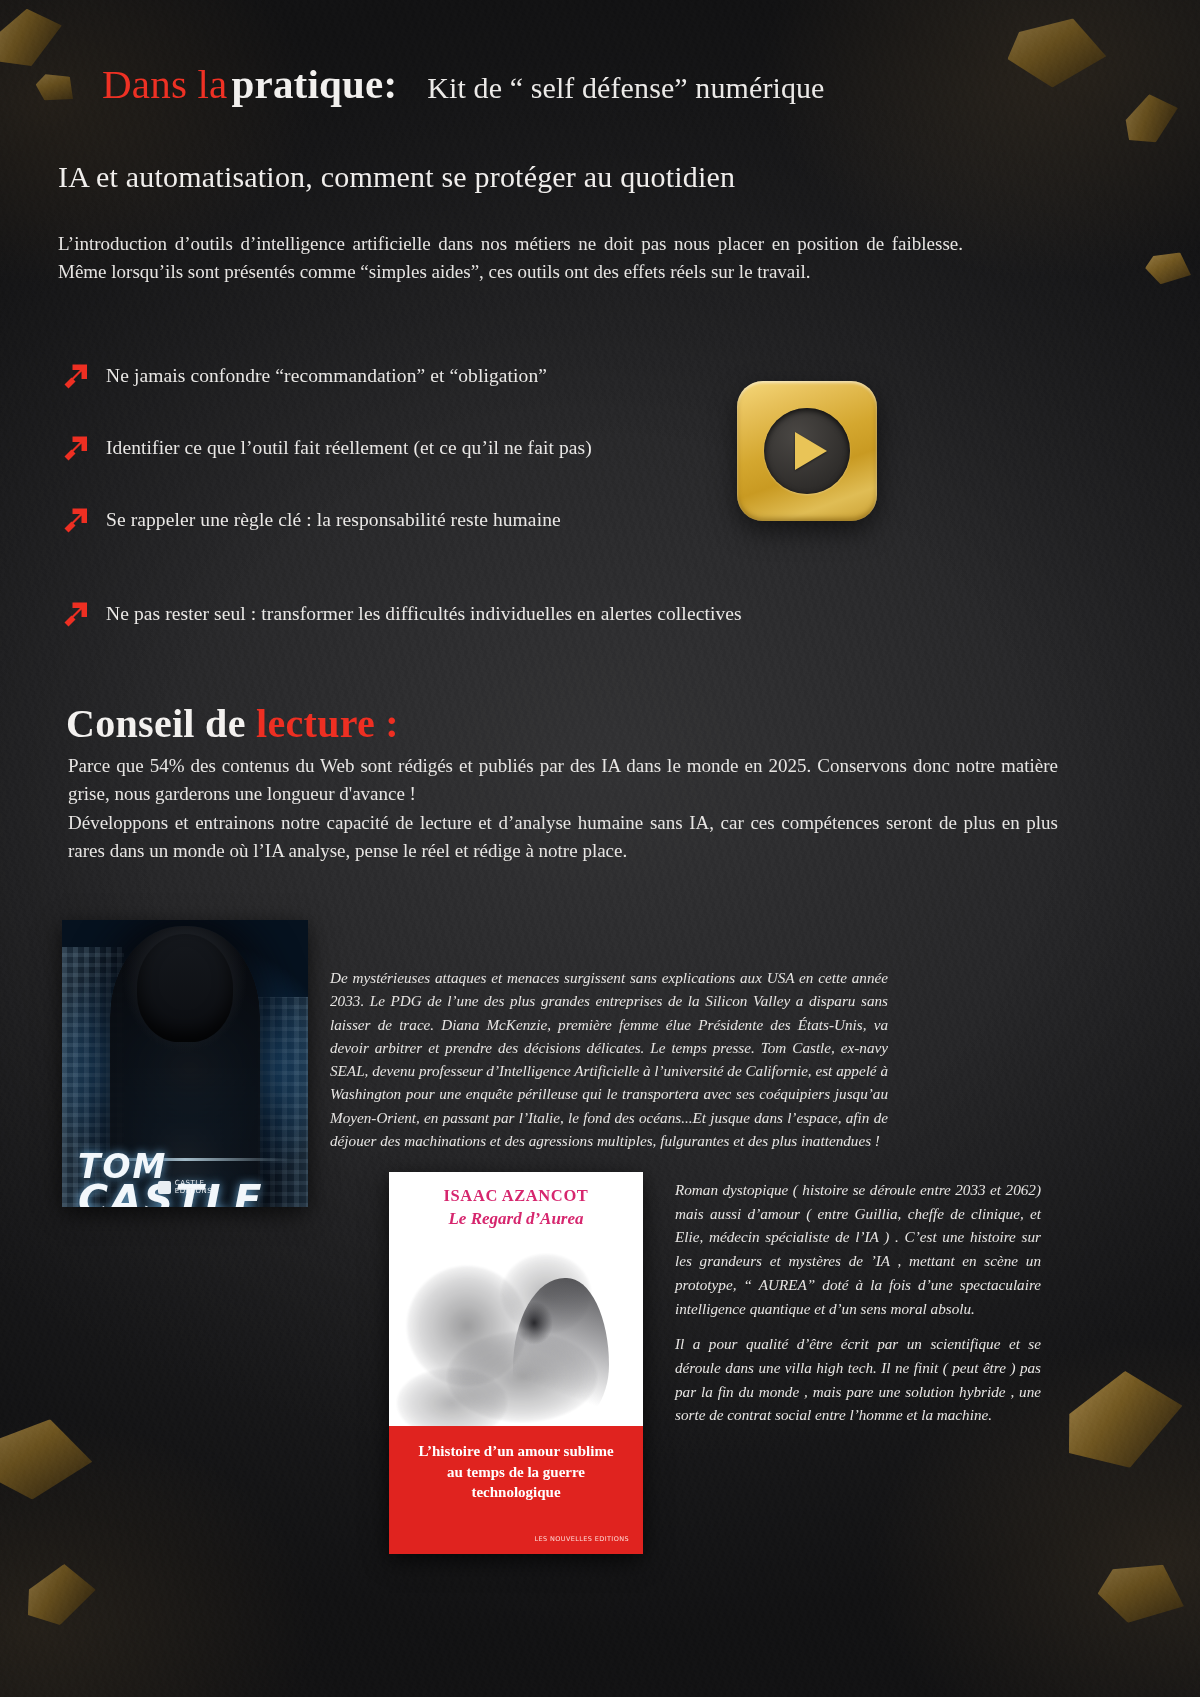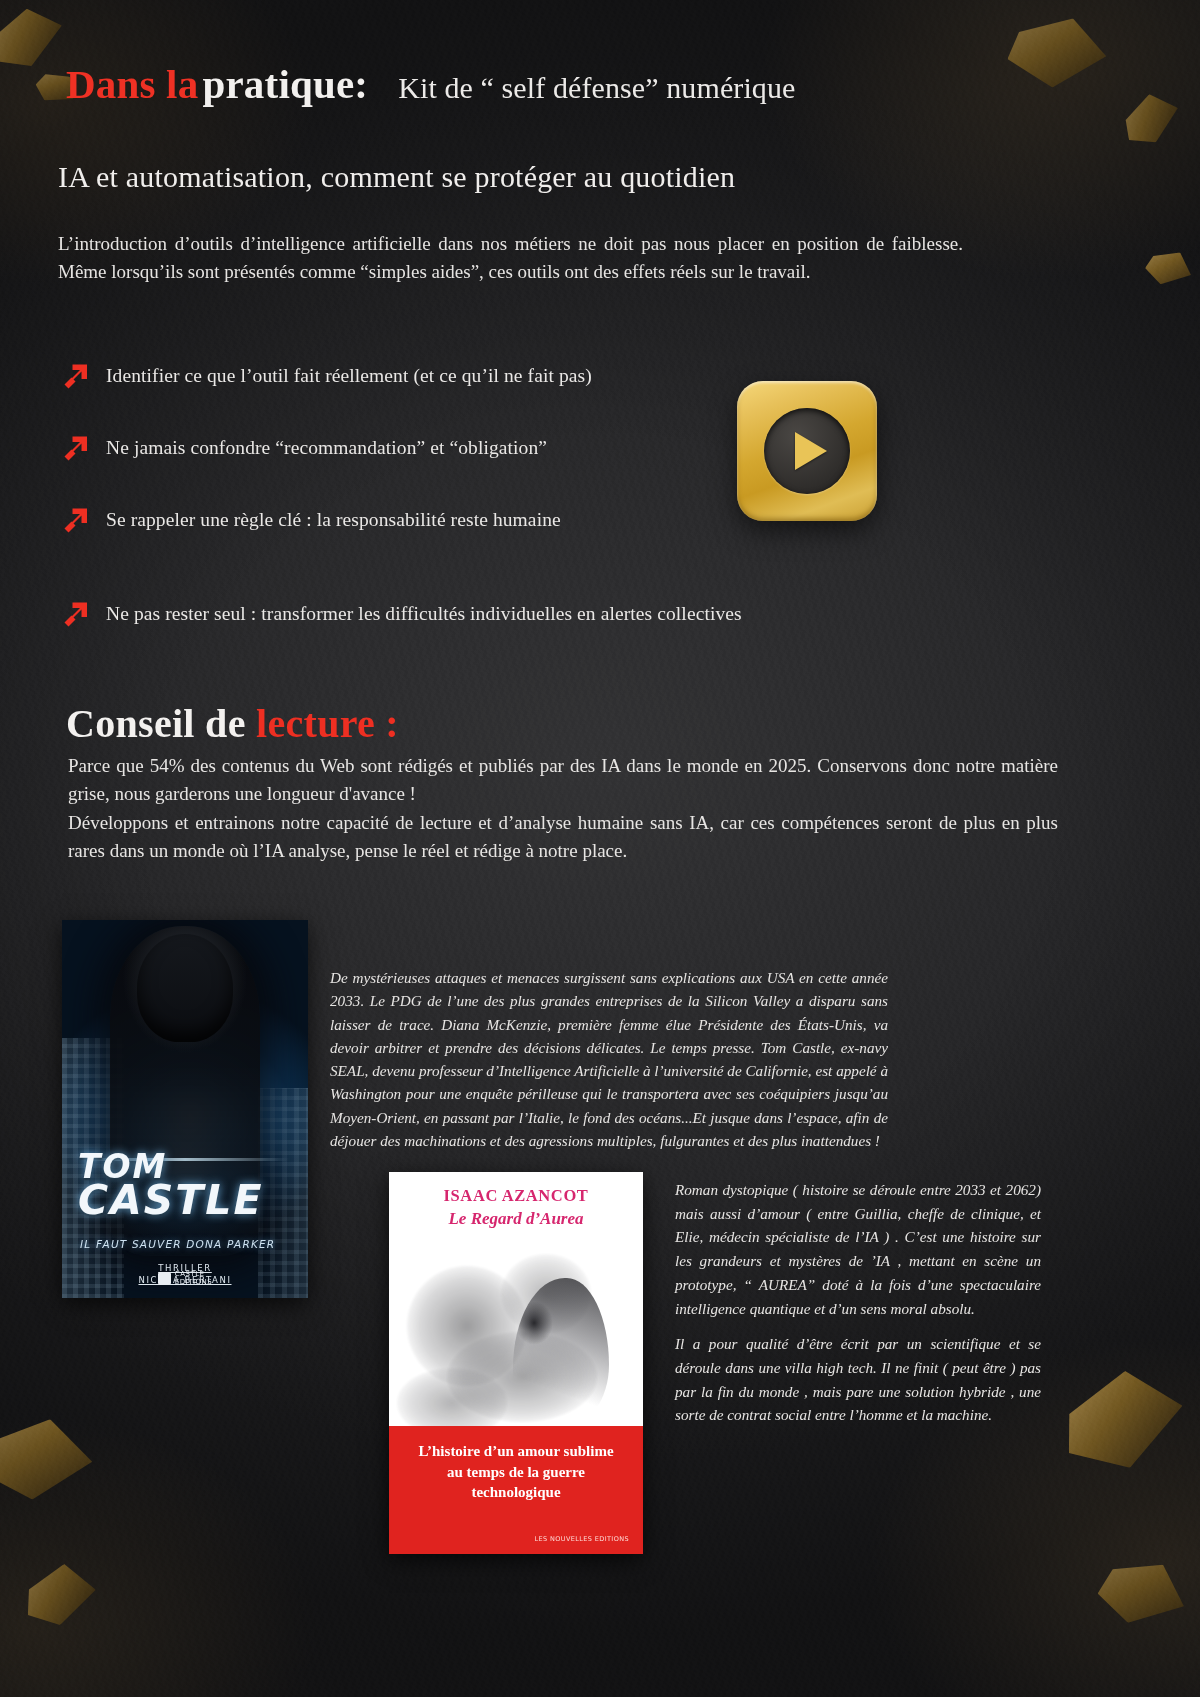--- a/index.html
+++ b/index.html
@@ -53,24 +53,25 @@
   }
 
   
   .hero-title {
     position: absolute;
     left: 66px;
     top: 60px;
     white-space: nowrap;
   }
   .hero-title .t-red {
-    font-weight: bold;
+    font-weight: normal;
     font-size: 41px;
     color: #ef3124;
     letter-spacing: 0.2px;
+    margin-left: 36px;
   }
   .hero-title .t-white {
     font-weight: bold;
     font-size: 41px;
     color: #f2f0ee;
     letter-spacing: 0.2px;
   }
   .hero-title .t-sub {
     font-size: 30px;
     color: #eceae8;
@@ -187,21 +188,21 @@
   }
   .advice-body p { margin: 0; }
   .advice-body p + p { margin-top: 2px; }
 
   
   .book1-cover {
     position: absolute;
     left: 62px;
     top: 920px;
     width: 246px;
-    height: 378px;
+    height: 287px;
     overflow: hidden;
     background: #05080e;
     box-shadow: 0 6px 22px rgba(0,0,0,0.7);
   }
   .b1-sky {
     position: absolute; inset: 0;
     background:
       radial-gradient(ellipse 150px 130px at 52% 52%, #bfe4ff 0%, #4f9fd8 22%, #1d5d92 42%, #0b2d4c 68%, #06121f 100%);
   }
   .b1-city {
@@ -479,31 +480,31 @@
 
   <div class="bullets">
 
     <div class="bullet">
       <span class="arrow">
         <svg viewBox="0 0 34 34" width="34" height="34" aria-hidden="true">
           <path d="M7 26 L22 11 L14.5 11 L14.5 5.5 L29 5.5 L29 20 L23.5 20 L23.5 12.5 L12.5 23.5 Z" fill="#ee2f22"></path>
           <path d="M6.5 25.5 L13.5 18.5 L17.5 22.5 L10.5 29.5 Z" fill="#ee2f22"></path>
         </svg>
       </span>
-      <span class="btxt">Identifier ce que l’outil fait réellement (et ce qu’il ne fait pas)</span>
+      <span class="btxt">Ne jamais confondre “recommandation” et “obligation”</span>
     </div>
 
     <div class="bullet">
       <span class="arrow">
         <svg viewBox="0 0 34 34" width="34" height="34" aria-hidden="true">
           <path d="M7 26 L22 11 L14.5 11 L14.5 5.5 L29 5.5 L29 20 L23.5 20 L23.5 12.5 L12.5 23.5 Z" fill="#ee2f22"></path>
           <path d="M6.5 25.5 L13.5 18.5 L17.5 22.5 L10.5 29.5 Z" fill="#ee2f22"></path>
         </svg>
       </span>
-      <span class="btxt">Ne jamais confondre “recommandation” et “obligation”</span>
+      <span class="btxt">Identifier ce que l’outil fait réellement (et ce qu’il ne fait pas)</span>
     </div>
 
     <div class="bullet">
       <span class="arrow">
         <svg viewBox="0 0 34 34" width="34" height="34" aria-hidden="true">
           <path d="M7 26 L22 11 L14.5 11 L14.5 5.5 L29 5.5 L29 20 L23.5 20 L23.5 12.5 L12.5 23.5 Z" fill="#ee2f22"></path>
           <path d="M6.5 25.5 L13.5 18.5 L17.5 22.5 L10.5 29.5 Z" fill="#ee2f22"></path>
         </svg>
       </span>
       <span class="btxt">Se rappeler une règle clé : la responsabilité reste humaine</span>

